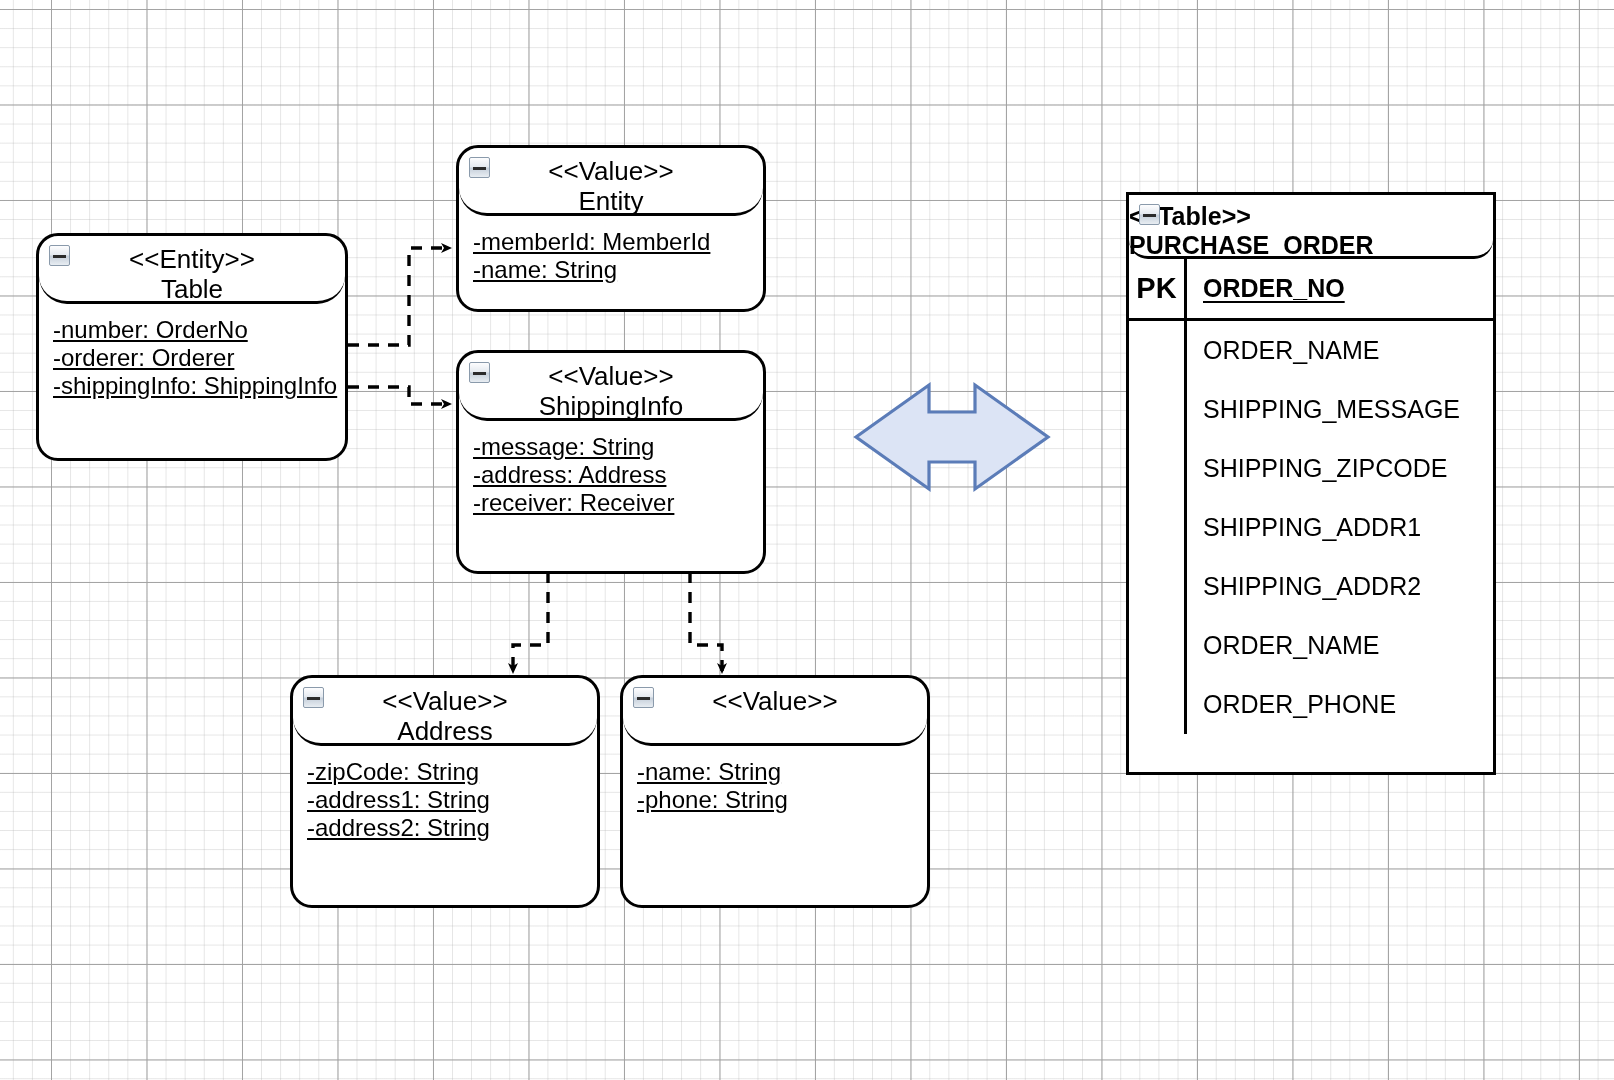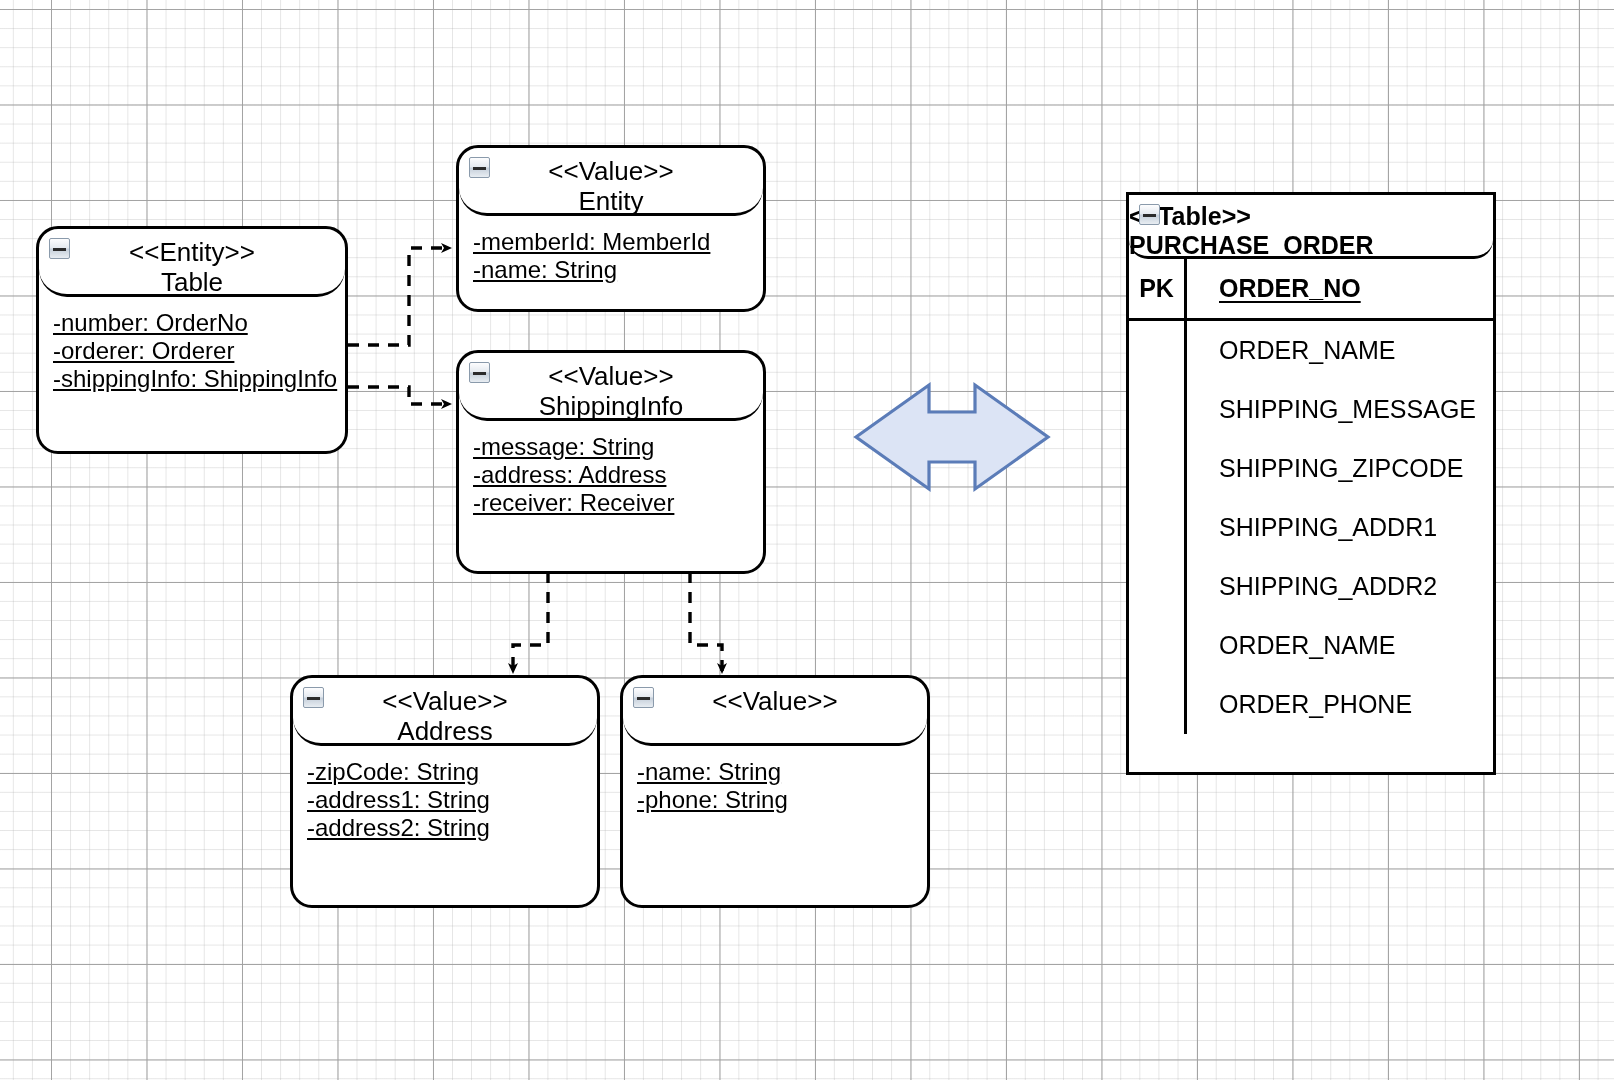--- a/index.html
+++ b/index.html
@@ -121,32 +121,32 @@
   }
   .tbl-row.pk-row {
     border-bottom: 3px solid #000000;
     height: 62px;
   }
   .tbl-key {
     box-sizing: border-box;
     width: 58px;
     flex: 0 0 58px;
     text-align: center;
-    font-size: 25px;
+    font-size: 29px;
     font-weight: bold;
     color: #000000;
     border-right: 3px solid #000000;
     align-self: stretch;
     display: flex;
     align-items: center;
     justify-content: center;
   }
   .tbl-col {
     flex: 1 1 auto;
-    padding-left: 32px;
+    padding-left: 16px;
     font-size: 25px;
     color: #000000;
     white-space: nowrap;
   }
   .tbl-col.pk-col {
     font-weight: bold;
     text-decoration: underline;
     text-underline-offset: 4px;
   }
 
@@ -179,21 +179,21 @@
     <path d="M 548,572 L 548,645 L 513,645 L 513,672" fill="none" stroke="#000000" stroke-width="3.4" stroke-dasharray="11,9" marker-end="url(#openArrow)"></path>
 
     <path d="M 690,572 L 690,645 L 722,645 L 722,672" fill="none" stroke="#000000" stroke-width="3.4" stroke-dasharray="11,9" marker-end="url(#openArrow)"></path>
 
     <g>
       <path d="M 856,437 L 929,385 L 929,412 L 975,412 L 975,385 L 1048,437
                L 975,489 L 975,462 L 929,462 L 929,489 Z" fill="#dce4f5" stroke="#5b7cb8" stroke-width="3.2" stroke-linejoin="miter"></path>
     </g>
   </svg>
 
-  <div class="uml-box" style="left:36px; top:226px; width:312px; height:228px;">
+  <div class="uml-box" style="left:36px; top:233px; width:312px; height:228px;">
     <div class="uml-head" style="height:68px;">
       <span class="collapse-icon"></span>
       <span class="uml-stereotype">&lt;&lt;Entity&gt;&gt;</span>
       <span class="uml-name">Table</span>
     </div>
     <div class="uml-body">
       <div class="uml-attr">-number: OrderNo</div>
       <div class="uml-attr">-orderer: Orderer</div>
       <div class="uml-attr">-shippingInfo: ShippingInfo</div>
     </div>

